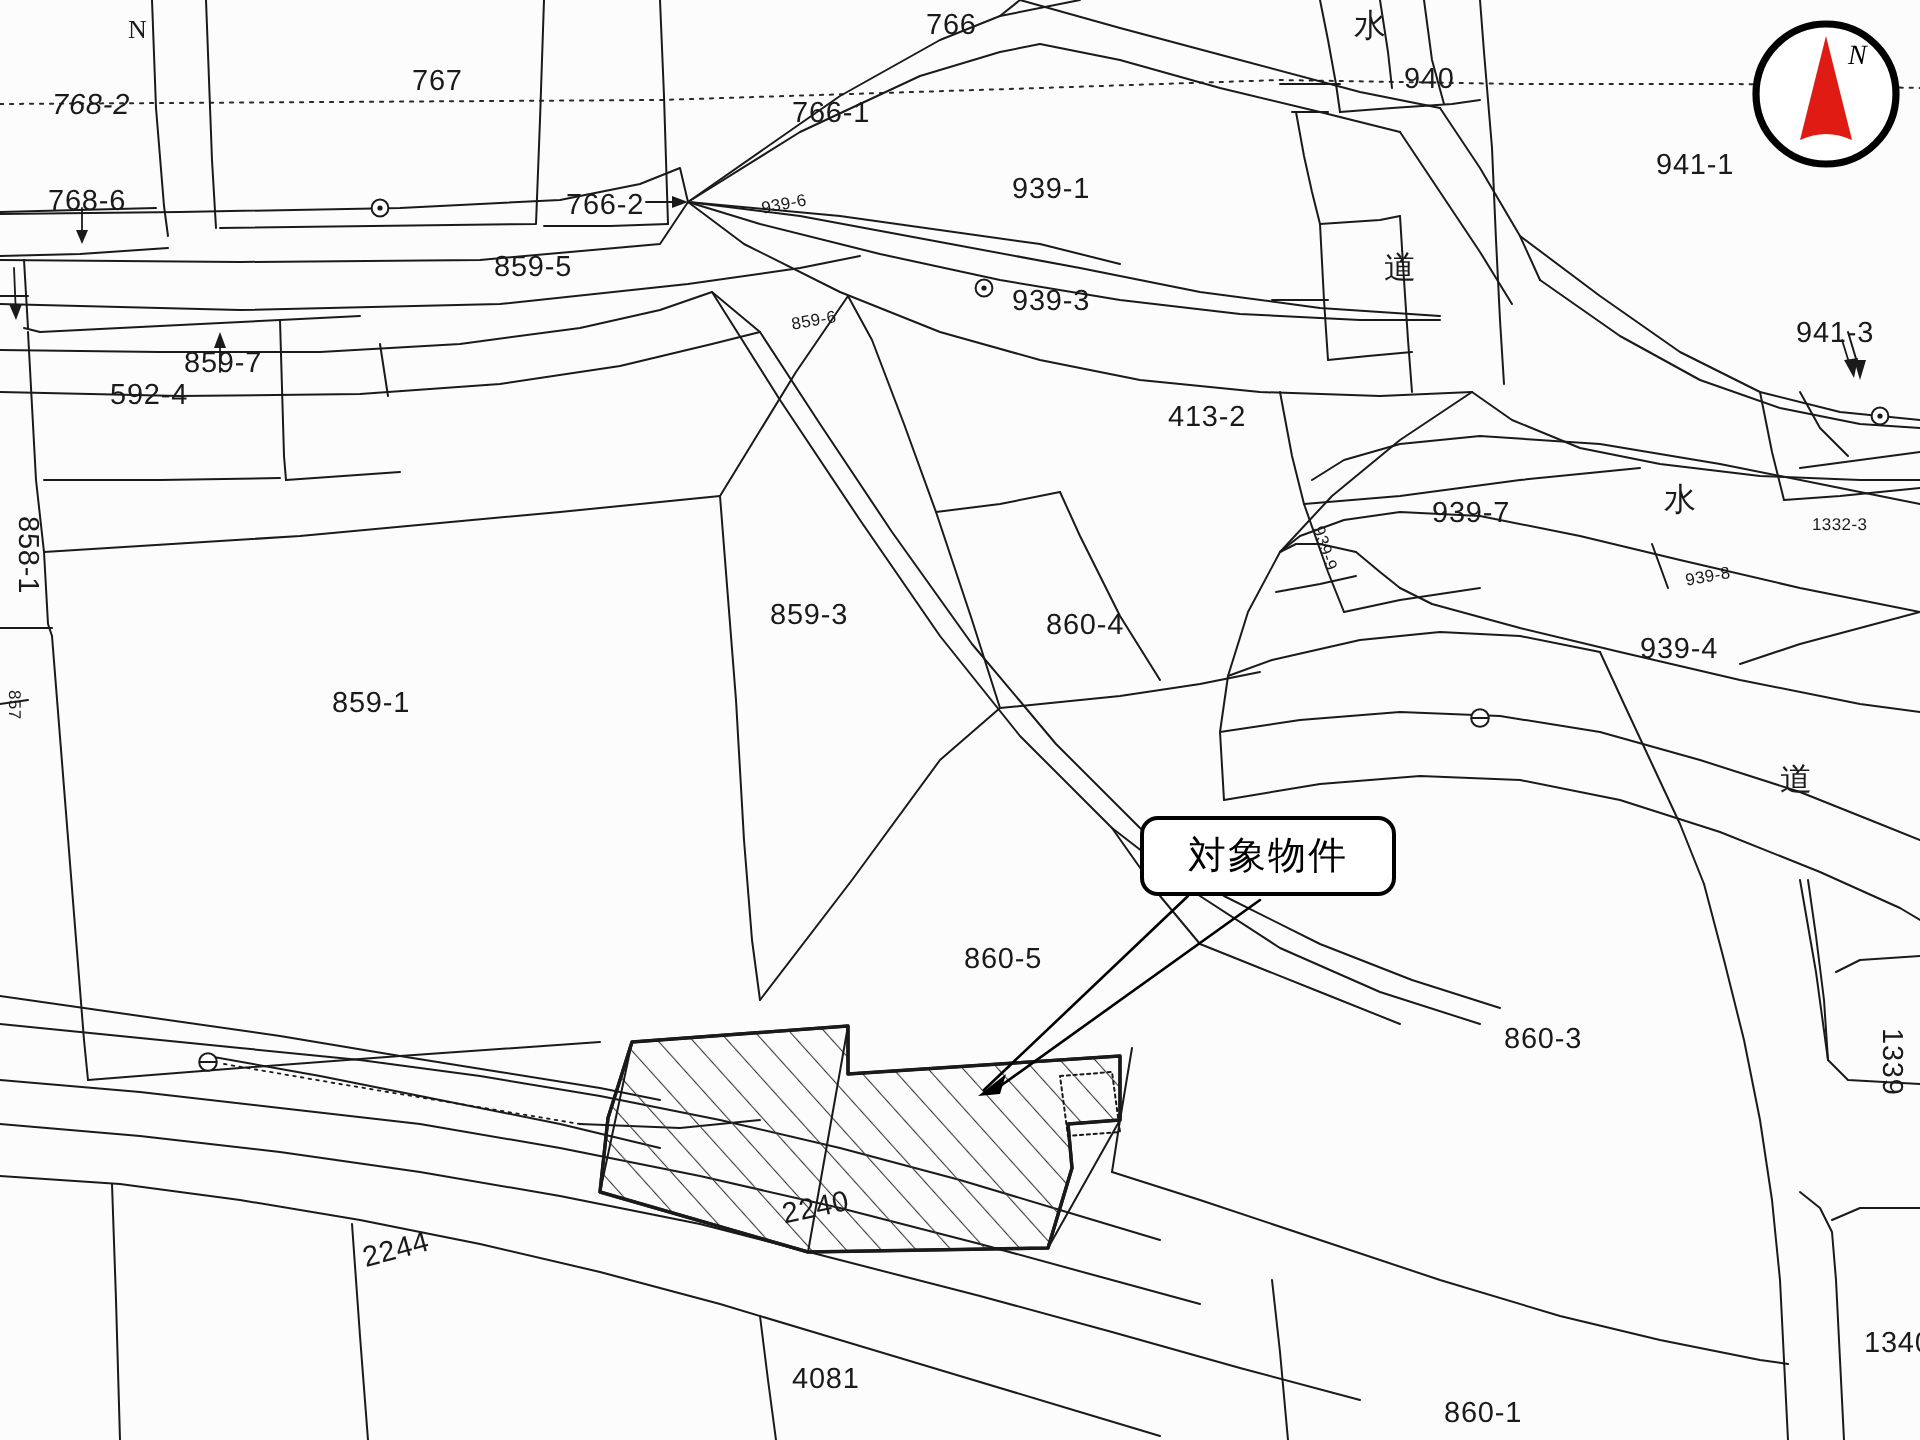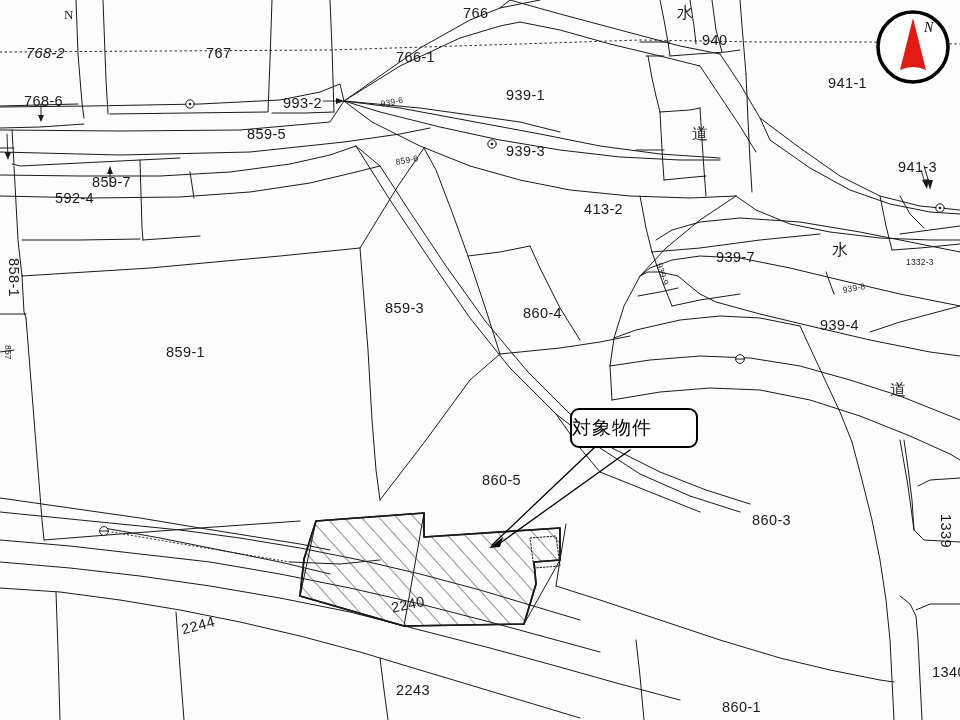--- a/index.html
+++ b/index.html
@@ -50,20 +50,21 @@
     position: absolute;
     left: 570px;
     top: 408px;
     width: 128px;
     height: 40px;
     border: 2.2px solid #000;
     border-radius: 9px;
     background: #ffffff;
     display: flex;
     align-items: center;
+    justify-content: center;
     z-index: 30;
   }
   .callout-text {
     font-family: "DejaVu Sans", "Liberation Sans", sans-serif;
     font-size: 19px;
     color: #000;
     letter-spacing: 1px;
   }
   .compass {
     position: absolute;
@@ -344,24 +345,24 @@
     <text x="50" y="24" font-family="'Liberation Serif','DejaVu Serif',serif" font-size="14" font-style="italic" fill="#000">N</text>
   </svg>
 
   <div class="callout">
     <span class="callout-text">対象物件</span>
   </div>
 
   <div id="label-layer">
       <div class="lbl lbl-lot" style="left: 26px; top: 46px; font-style: italic;">768-2</div>
       <div class="lbl lbl-lot" style="left: 24px; top: 94px;">768-6</div>
-      <div class="lbl lbl-lot" style="left: 206px; top: 34px; margin-top: 12px;">767</div>
+      <div class="lbl lbl-lot" style="left: 206px; top: 34px;">767</div>
       <div class="lbl lbl-lot" style="left: 463px; top: 6px;">766</div>
       <div class="lbl lbl-lot" style="left: 396px; top: 50px;">766-1</div>
-      <div class="lbl lbl-lot" style="left: 283px; top: 96px;">993-2</div>
+      <div class="lbl lbl-lot" style="left: 283px; top: 96px;">766-2</div>
       <div class="lbl lbl-lot" style="left: 247px; top: 127px;">859-5</div>
       <div class="lbl lbl-lot" style="left: 92px; top: 175px;">859-7</div>
       <div class="lbl lbl-lot" style="left: 55px; top: 191px;">592-4</div>
       <div class="lbl lbl-lot" style="left: 166px; top: 345px;">859-1</div>
       <div class="lbl lbl-lot" style="left: 385px; top: 301px;">859-3</div>
       <div class="lbl lbl-lot lbl-vert" style="left: 6px; top: 258px;">858-1</div>
       <div class="lbl lbl-small lbl-vert" style="left: 3px; top: 345px;">857</div>
       <div class="lbl lbl-lot" style="left: 506px; top: 88px;">939-1</div>
       <div class="lbl lbl-lot" style="left: 506px; top: 144px;">939-3</div>
       <div class="lbl lbl-lot" style="left: 584px; top: 202px;">413-2</div>
@@ -370,21 +371,21 @@
       <div class="lbl lbl-lot" style="left: 702px; top: 33px;">940</div>
       <div class="lbl lbl-lot" style="left: 828px; top: 76px;">941-1</div>
       <div class="lbl lbl-lot" style="left: 898px; top: 160px;">941-3</div>
       <div class="lbl lbl-small" style="left: 906px; top: 238px; margin-top: 20px;">1332-3</div>
       <div class="lbl lbl-lot" style="left: 523px; top: 306px;">860-4</div>
       <div class="lbl lbl-lot" style="left: 482px; top: 473px;">860-5</div>
       <div class="lbl lbl-lot" style="left: 752px; top: 513px;">860-3</div>
       <div class="lbl lbl-lot" style="left: 722px; top: 700px;">860-1</div>
       <div class="lbl lbl-lot lbl-vert" style="left: 938px; top: 514px;">1339</div>
       <div class="lbl lbl-lot" style="left: 932px; top: 665px;">1340</div>
-      <div class="lbl lbl-lot" style="left: 396px; top: 683px;">2243</div>
+      <div class="lbl lbl-lot" style="left: 396px; top: 683px;">4081</div>
       <div class="lbl lbl-small" style="left: 380px; top: 100px;;transform:rotate(-11deg);transform-origin:left top;">939-6</div>
       <div class="lbl lbl-small" style="left: 395px; top: 158px;;transform:rotate(-10deg);transform-origin:left top;">859-6</div>
       <div class="lbl lbl-small" style="left: 842px; top: 286px;;transform:rotate(-10deg);transform-origin:left top;">939-8</div>
       <div class="lbl lbl-small" style="left: 663px; top: 262px;;transform:rotate(72deg);transform-origin:left top;">939-9</div>
       <div class="lbl lbl-lot" style="left: 390px; top: 601px;;transform:rotate(-12deg);transform-origin:left top;">2240</div>
       <div class="lbl lbl-lot" style="left: 180px; top: 623px;;transform:rotate(-15deg);transform-origin:left top;">2244</div>
       <div class="lbl lbl-kanji" style="left: 677px; top: 5px;">水</div>
       <div class="lbl lbl-kanji" style="left: 692px; top: 126px;">道</div>
       <div class="lbl lbl-kanji" style="left: 832px; top: 242px;">水</div>
       <div class="lbl lbl-kanji" style="left: 890px; top: 382px;">道</div>

